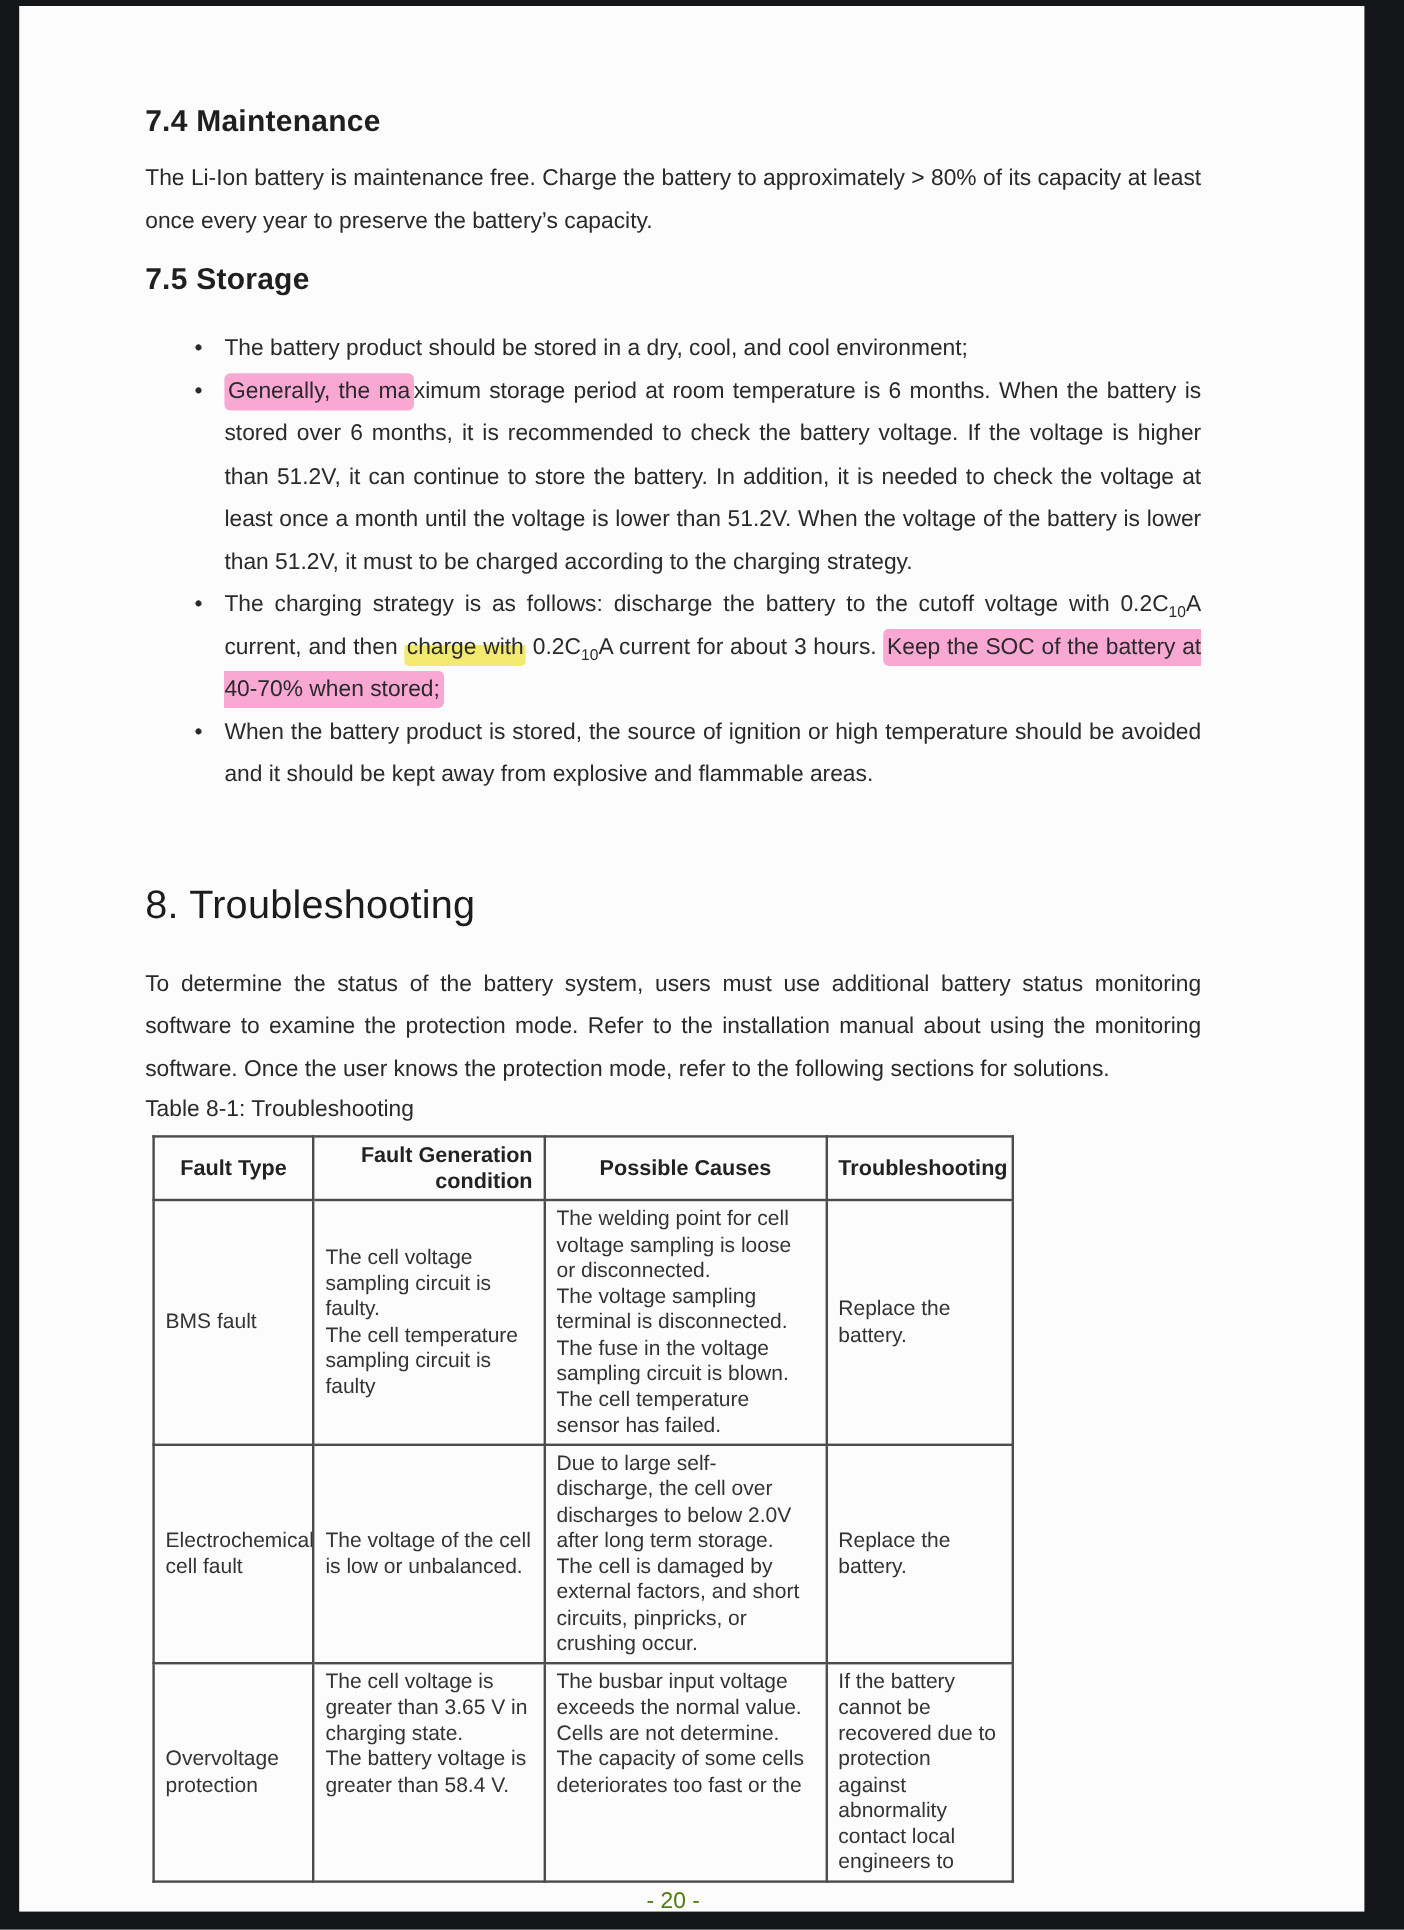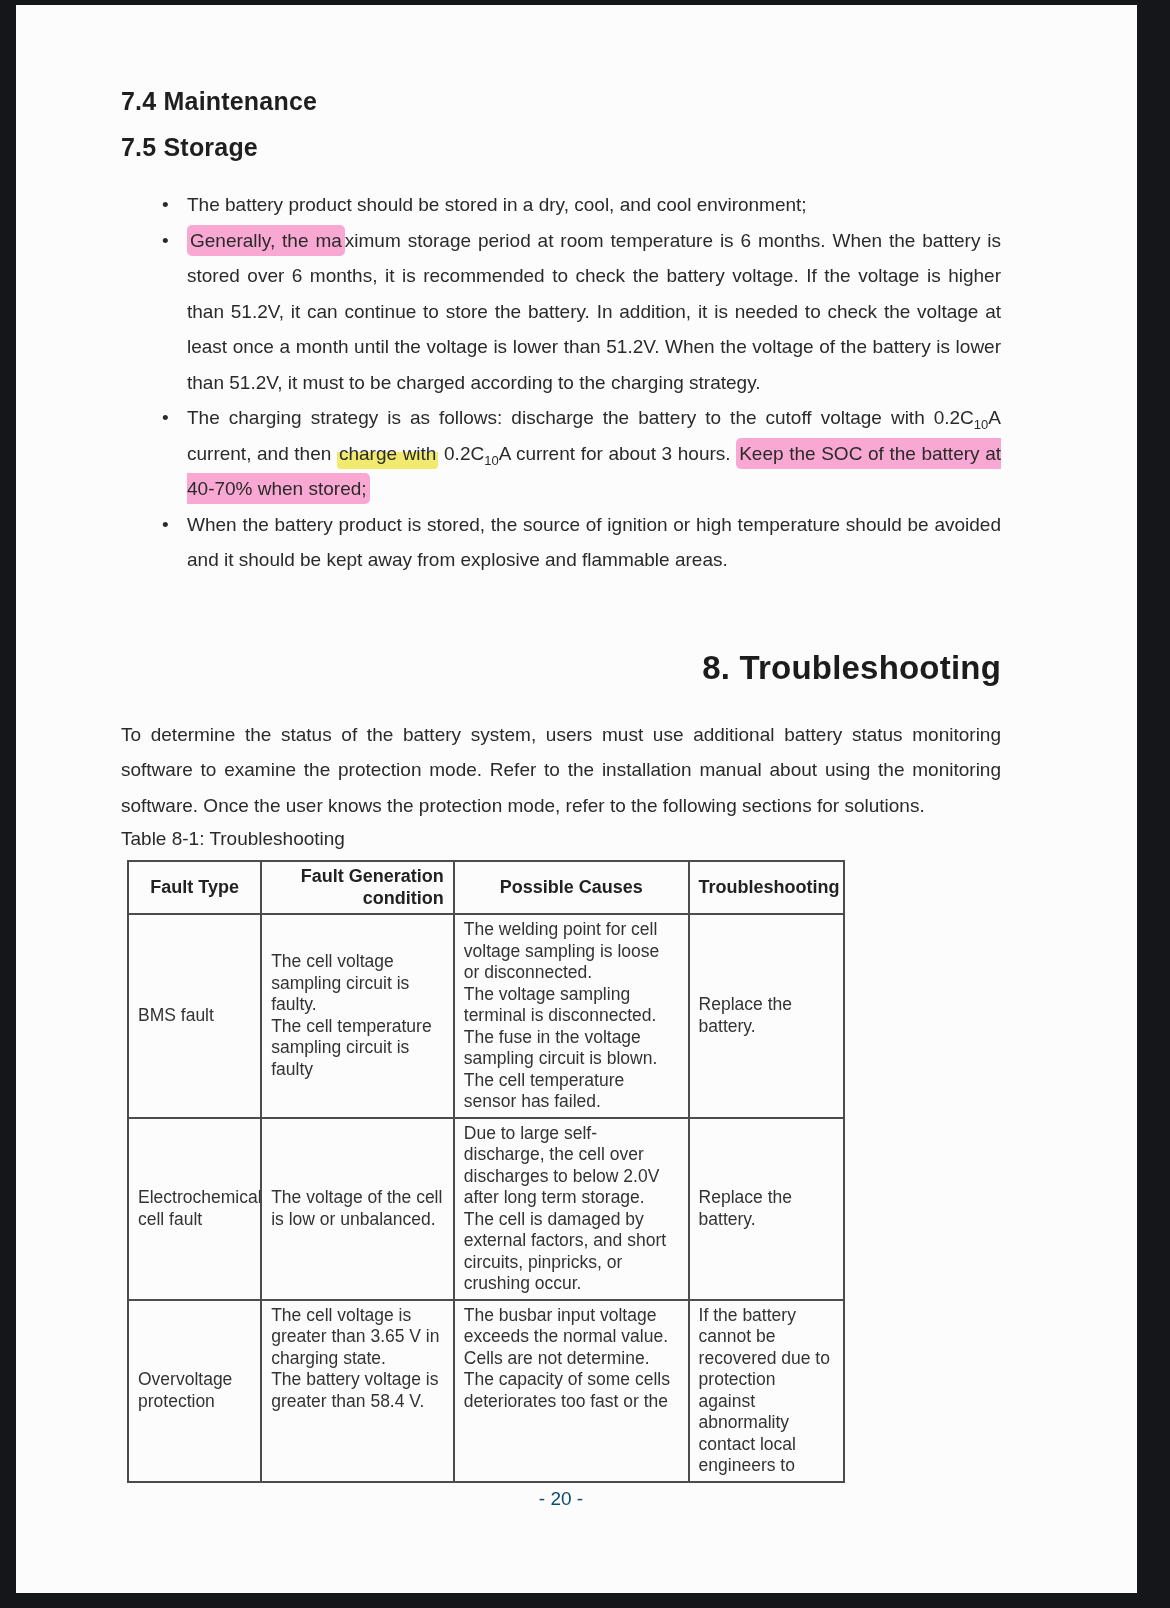--- a/index.html
+++ b/index.html
@@ -21,22 +21,22 @@
     margin-left:105px;
     width:880px;
   }
   .h2{
     font-size:25px;font-weight:600;color:#1f1f1f;
     line-height:30px;letter-spacing:.2px;
   }
   .h2.maintenance{padding-top:81px;}
   .h2.storage{margin-top:16px;}
   .h1{
-    font-size:33px;font-weight:700;color:#1c1c1c;
-    line-height:40px;margin-top:70px;letter-spacing:.2px;text-align:right;
+    font-size:33px;font-weight:400;color:#1c1c1c;
+    line-height:40px;margin-top:70px;letter-spacing:.2px;
   }
   .para{
     font-size:19px;line-height:35.5px;
     text-align:justify;
     margin-top:15px;
   }
   .para.intro8{margin-top:29px;}
   .bullets{margin-top:25px;}
   .li{
     position:relative;
@@ -92,31 +92,32 @@
   .tbl th.left{text-align:right;}
   .tbl td{text-align:left;}
   .tbl td.lines{white-space:pre-line;margin-left:20px;}
   .tbl td.top{vertical-align:top;}
   tr.r1{height:192px;}
   tr.r2{height:126px;}
   tr.r3{height:142px;}
   .page-number{
     text-align:center;
     font-size:19px;line-height:22px;
-    margin-top:5px;color:#0c4a6e;
+    margin-top:5px;color:#4d7c0f;
   }
 </style>
 </head>
 <body>
 
 <div class="doc-page">
   <div class="content">
 
     <div class="h2 maintenance">7.4 Maintenance</div>
 
+    <div class="para">The Li-Ion battery is maintenance free. Charge the battery to approximately &gt; 80% of its capacity at least once every year to preserve the battery’s capacity.</div>
 
     <div class="h2 storage">7.5 Storage</div>
 
     <div class="bullets">
       <div class="li"><span>The battery product should be stored in a dry, cool, and cool environment;</span></div>
       <div class="li"><mark>Generally, the ma</mark><span>ximum storage period at room temperature is 6 months. When the battery is stored over 6 months, it is recommended to check the battery voltage. If the voltage is higher than 51.2V, it can continue to store the battery. In addition, it is needed to check the voltage at least once a month until the voltage is lower than 51.2V. When the voltage of the battery is lower than 51.2V, it must to be charged according to the charging strategy.</span></div>
       <div class="li"><span>The charging strategy is as follows: discharge the battery to the cutoff voltage with 0.2C</span><sub>10</sub><span>A current, and then </span><mark class="b">charge with</mark><span> 0.2C</span><sub>10</sub><span>A current for about 3 hours. </span><mark>Keep the SOC of the battery at 40-70% when stored;</mark></div>
       <div class="li"><span>When the battery product is stored, the source of ignition or high temperature should be avoided and it should be kept away from explosive and flammable areas.</span></div>
     </div>
 

